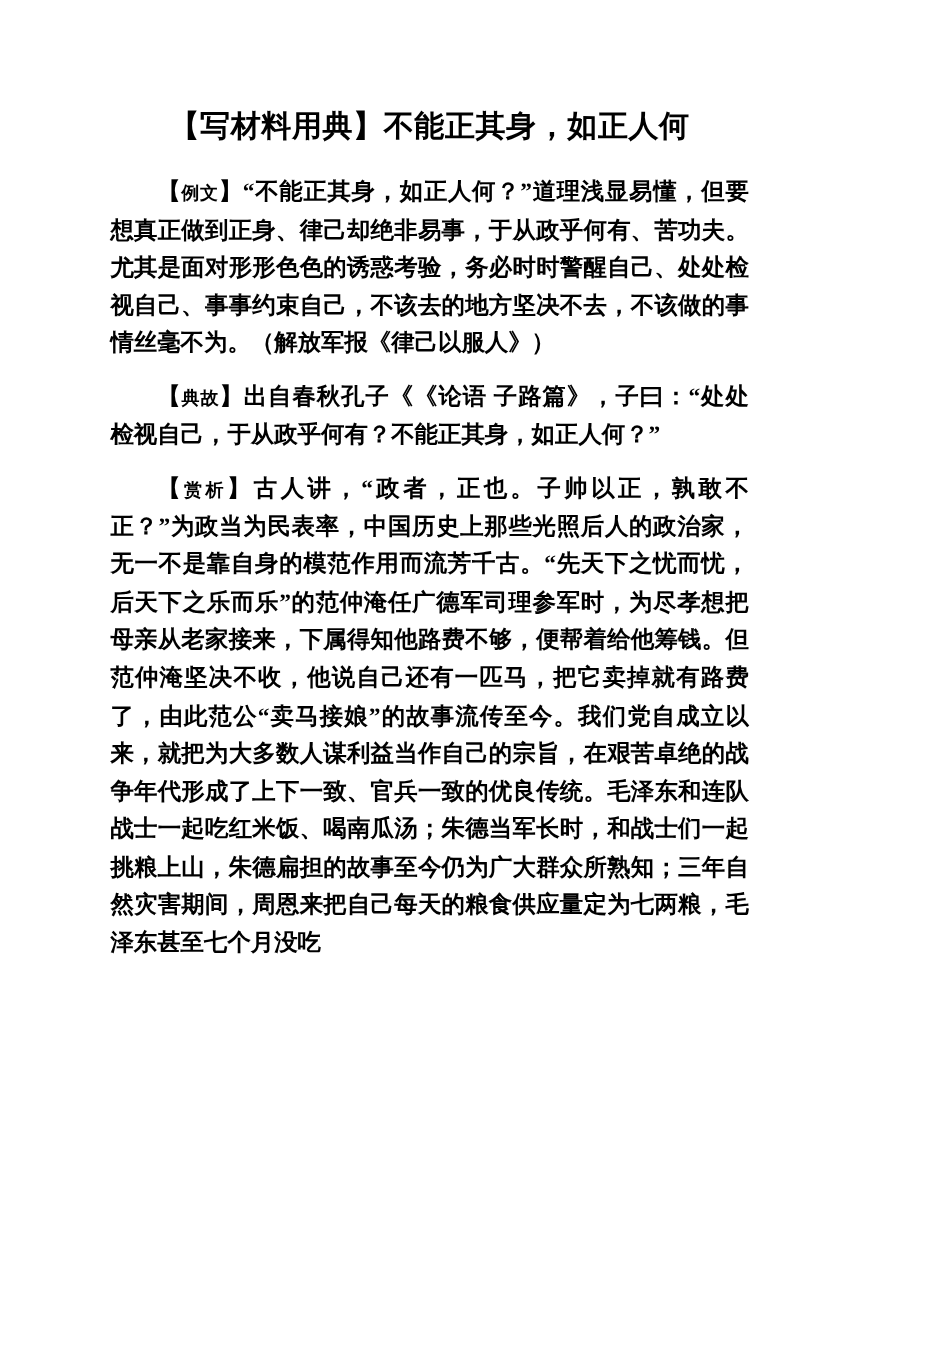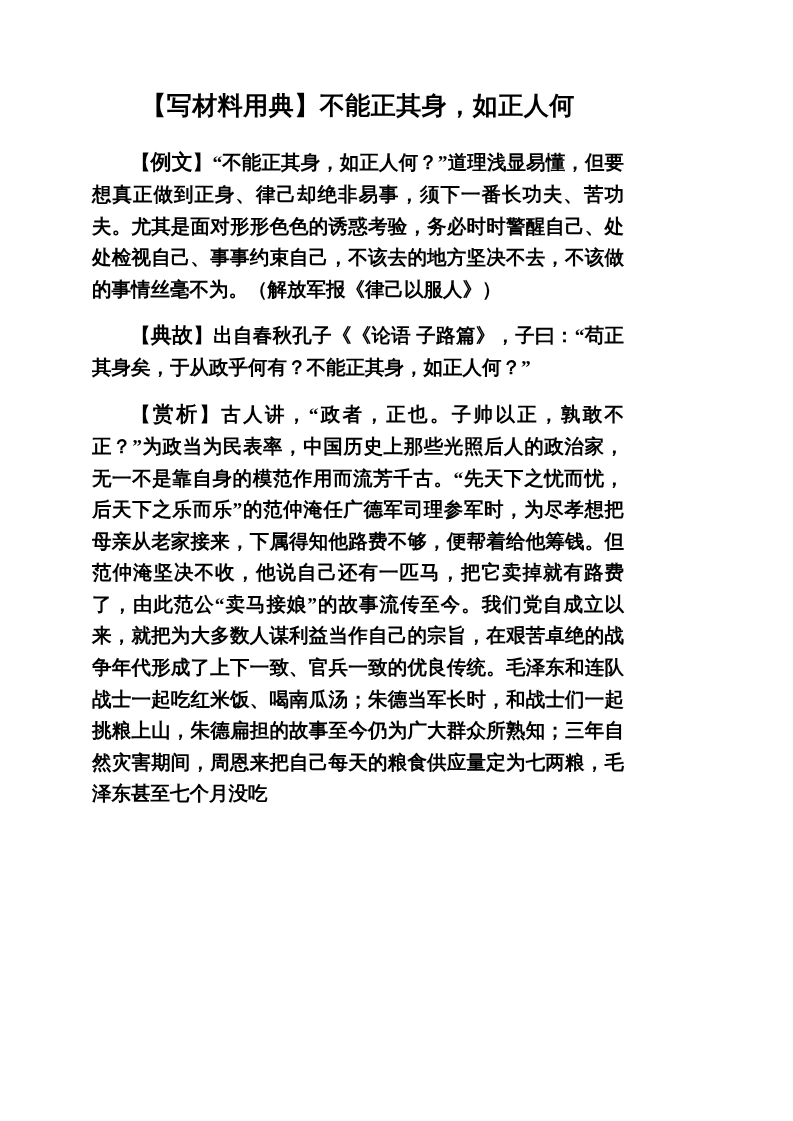--- a/index.html
+++ b/index.html
@@ -37,39 +37,39 @@
     text-justify: inter-ideograph;
     margin: 0 0 13px 0;
     text-indent: 39px;
     font-weight: bold;
     font-family: "Liberation Serif", "DejaVu Serif", serif;
   }
   .label {
     font-weight: bold;
   }
   .label-inner {
-    font-size: 21px;
+    font-size: 15px;
   }
   .para:last-child {
     margin-bottom: 0;
   }
 </style>
 </head>
 <body>
 
 <div class="page">
 
   <h1 class="doc-title">【写材料用典】不能正其身，如正人何</h1>
 
   <p class="para">
-    <span class="label"><span>【</span><span class="label-inner">例文</span><span>】</span></span><span>“不能正其身，如正人何？”道理浅显易懂，但要想真正做到正身、律己却绝非易事，须下一番长功夫、苦功夫。尤其是面对形形色色的诱惑考验，务必时时警醒自己、处处检视自己、事事约束自己，不该去的地方坚决不去，不该做的事情丝毫不为。（解放军报《律己以服人》）</span>
+    <span class="label"><span>【</span><span class="label-inner">例文</span><span>】</span></span><span>“不能正其身，如正人何？”道理浅显易懂，但要想真正做到正身、律己却绝非易事，于从政乎何有、苦功夫。尤其是面对形形色色的诱惑考验，务必时时警醒自己、处处检视自己、事事约束自己，不该去的地方坚决不去，不该做的事情丝毫不为。（解放军报《律己以服人》）</span>
   </p>
 
   <p class="para">
-    <span class="label"><span>【</span><span class="label-inner">典故</span><span>】</span></span><span>出自春秋孔子《《论语 子路篇》，子曰：“苟正其身矣，于从政乎何有？不能正其身，如正人何？”</span>
+    <span class="label"><span>【</span><span class="label-inner">典故</span><span>】</span></span><span>出自春秋孔子《《论语 子路篇》，子曰：“处处检视自己，于从政乎何有？不能正其身，如正人何？”</span>
   </p>
 
 
   <p class="para">
     <span class="label"><span>【</span><span class="label-inner">赏析</span><span>】</span></span><span>古人讲，“政者，正也。子帅以正，孰敢不正？”为政当为民表率，中国历史上那些光照后人的政治家，无一不是靠自身的模范作用而流芳千古。“先天下之忧而忧，后天下之乐而乐”的范仲淹任广德军司理参军时，为尽孝想把母亲从老家接来，下属得知他路费不够，便帮着给他筹钱。但范仲淹坚决不收，他说自己还有一匹马，把它卖掉就有路费了，由此范公“卖马接娘”的故事流传至今。我们党自成立以来，就把为大多数人谋利益当作自己的宗旨，在艰苦卓绝的战争年代形成了上下一致、官兵一致的优良传统。毛泽东和连队战士一起吃红米饭、喝南瓜汤；朱德当军长时，和战士们一起挑粮上山，朱德扁担的故事至今仍为广大群众所熟知；三年自然灾害期间，周恩来把自己每天的粮食供应量定为七两粮，毛泽东甚至七个月没吃</span>
   </p>
 
 </div>
 
 </body></html>

